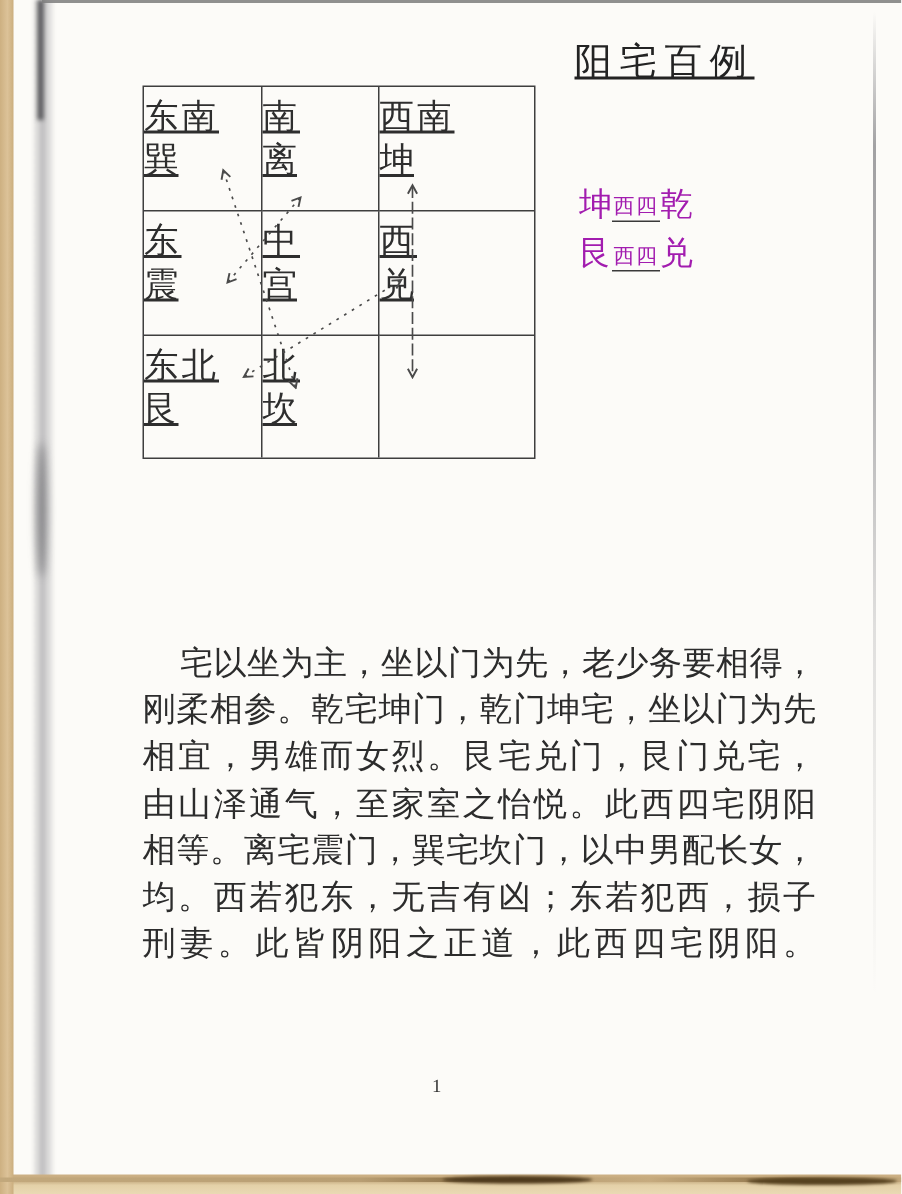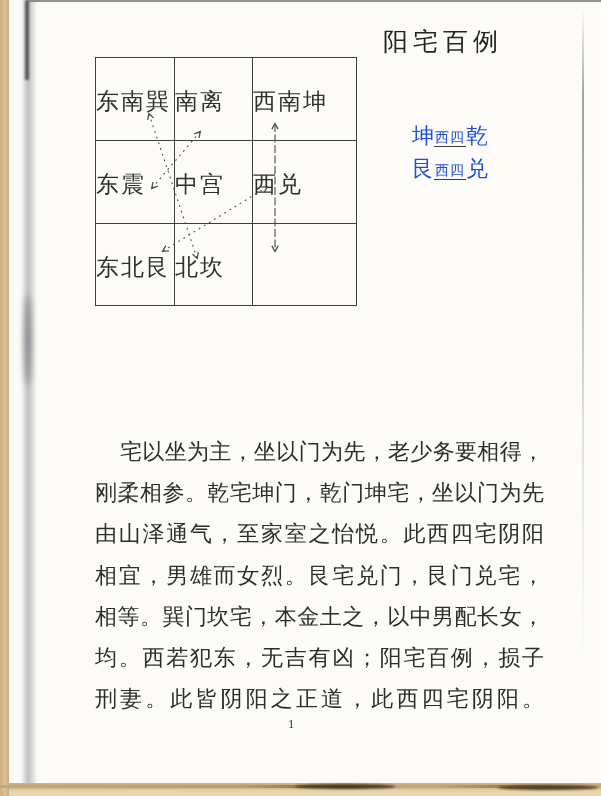--- a/index.html
+++ b/index.html
@@ -56,67 +56,67 @@
   }
   .smudge-2 {
     position:absolute; left:498px; bottom:6px; width:100px; height:5px;
     background:#55411f; border-radius:50%; filter:blur(1.1px); z-index:6;
   }
 
   
   .title {
     position:absolute; left:383px; top:28px;
     font-size:25px; line-height:28px; letter-spacing:5px;
-    color:#232323; font-weight:400;
+    color:#232323; font-weight:400;text-decoration:underline;
   }
 
   
   .bagua-grid {
     position:absolute; left:95px; top:57px; width:262px; height:249px;
     border:1.5px solid #3e3e3e;
     display:grid;
     grid-template-columns:79px 78px 1fr;
     grid-template-rows:83px 83px 1fr;
     color:#2e2e2e;
     z-index:2;
   }
   .cell {
-    display:flex; flex-direction:row; align-items:center;
-    padding-top:5px; font-size:23px; line-height:29px; letter-spacing:2px;
+    display:flex; flex-direction:column; align-items:flex-start;
+    padding-top:5px; font-size:23px; line-height:29px; letter-spacing:2px;text-decoration:underline;
   }
   .cell .c2 { letter-spacing:0; }
   .cell.bR { border-right:1.5px solid #3e3e3e; }
   .cell.bB { border-bottom:1.5px solid #3e3e3e; }
 
   
   .arrows-overlay {
     position:absolute; left:0; top:0; width:601px; height:796px;
     pointer-events:none; z-index:2;
   }
 
   
-  .anno-group { position:absolute; left:386px; color:#1d4ed8; z-index:2;margin-left:26px; }
+  .anno-group { position:absolute; left:386px; color:#a21caf; z-index:2; }
   .anno-g1 { top:121px; }
   .anno-g2 { top:216px; }
   .anno-line { height:33px; font-size:22px; line-height:30px; white-space:nowrap; }
   .anno-line .tag {
     font-size:14px; letter-spacing:1px; padding:0 1px 0 1px;
     border-bottom:1.2px solid #3a3a3a; display:inline-block; line-height:16px;
     transform:translateY(-1px);
   }
 
   
   .body-text {
     position:absolute; left:95px; top:426px; width:449px;
     font-size:22px; color:#2c2c2c; z-index:2;
   }
   .p-line {
     line-height:31.2px; height:31.2px;
     text-align:justify; text-align-last:justify; text-justify:inter-character;
-    overflow:hidden; white-space:nowrap;margin-top:10px;
+    overflow:hidden; white-space:nowrap;
   }
   .p-line.indent { text-indent:25px; }
 
   
   .page-number {
     position:absolute; left:288px; top:717px;
     font-size:12.5px; color:#333; z-index:2;
   }
 </style>
 </head>
@@ -189,22 +189,22 @@
       <span>坤</span><span class="tag">西四</span><span>乾</span>
     </div>
     <div class="anno-line">
       <span>艮</span><span class="tag">西四</span><span>兑</span>
     </div>
   </div>
 
   <div class="body-text">
     <div class="p-line indent">宅以坐为主，坐以门为先，老少务要相得，</div>
     <div class="p-line">刚柔相参。乾宅坤门，乾门坤宅，坐以门为先</div>
+    <div class="p-line">相宜，男雄而女烈。艮宅兑门，艮门兑宅，</div>
     <div class="p-line">由山泽通气，至家室之怡悦。此西四宅阴阳</div>
-    <div class="p-line">相宜，男雄而女烈。艮宅兑门，艮门兑宅，</div>
-    <div class="p-line">相等。巽门坎宅，本金土之，以中男配长女，</div>
-    <div class="p-line">均。西若犯东，无吉有凶；阳宅百例，损子</div>
+    <div class="p-line">相等。离宅震门，巽宅坎门，以中男配长女，</div>
+    <div class="p-line">均。西若犯东，无吉有凶；东若犯西，损子</div>
     <div class="p-line">刑妻。此皆阴阳之正道，此西四宅阴阳。</div>
   </div>
 
   <div class="page-number">1</div>
 
 </div>
 
 </body></html>

